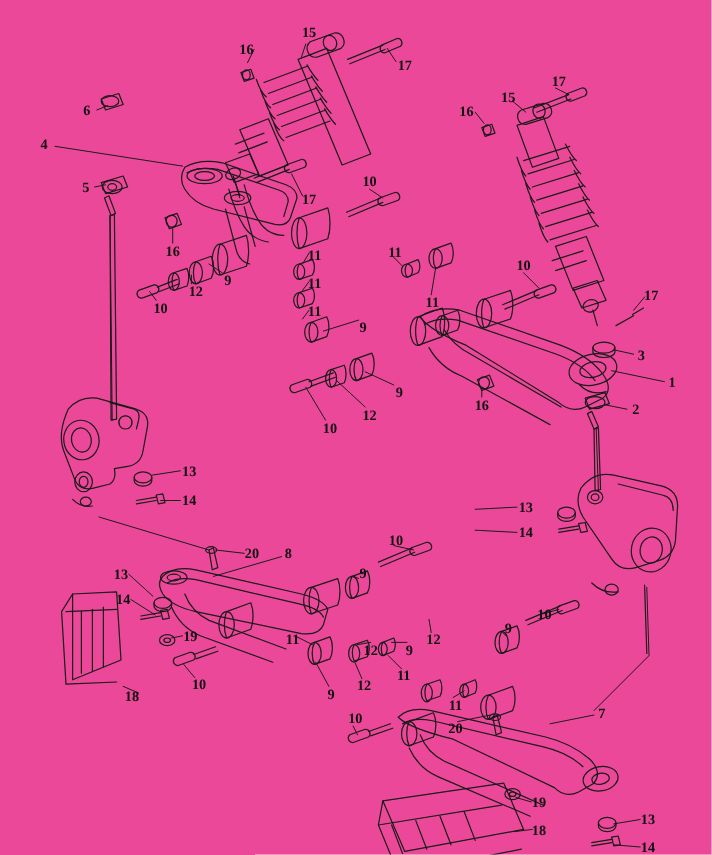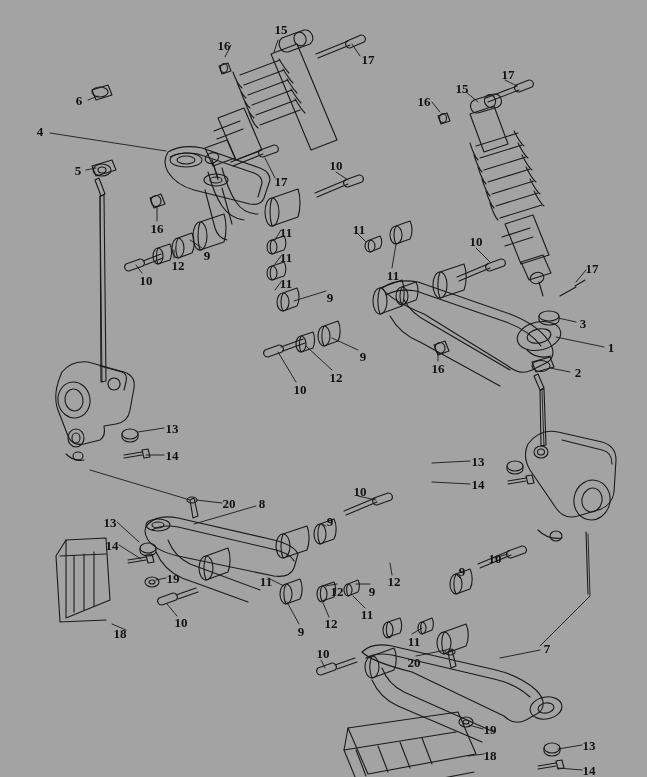--- a/index.html
+++ b/index.html
@@ -7,21 +7,21 @@
     padding: 0;
     background: #ffffff;
   }
   body {
     font-family: "Liberation Serif", serif;
   }
   #diagram-root {
     position: relative;
     width: 647px;
     height: 777px;
-    background: #a3a3a3;
+    background: #ec4899;
     overflow: hidden;
   }
   #diagram-svg {
     position: absolute;
     left: 0;
     top: 0;
     width: 647px;
     height: 777px;
   }
   .callout {

